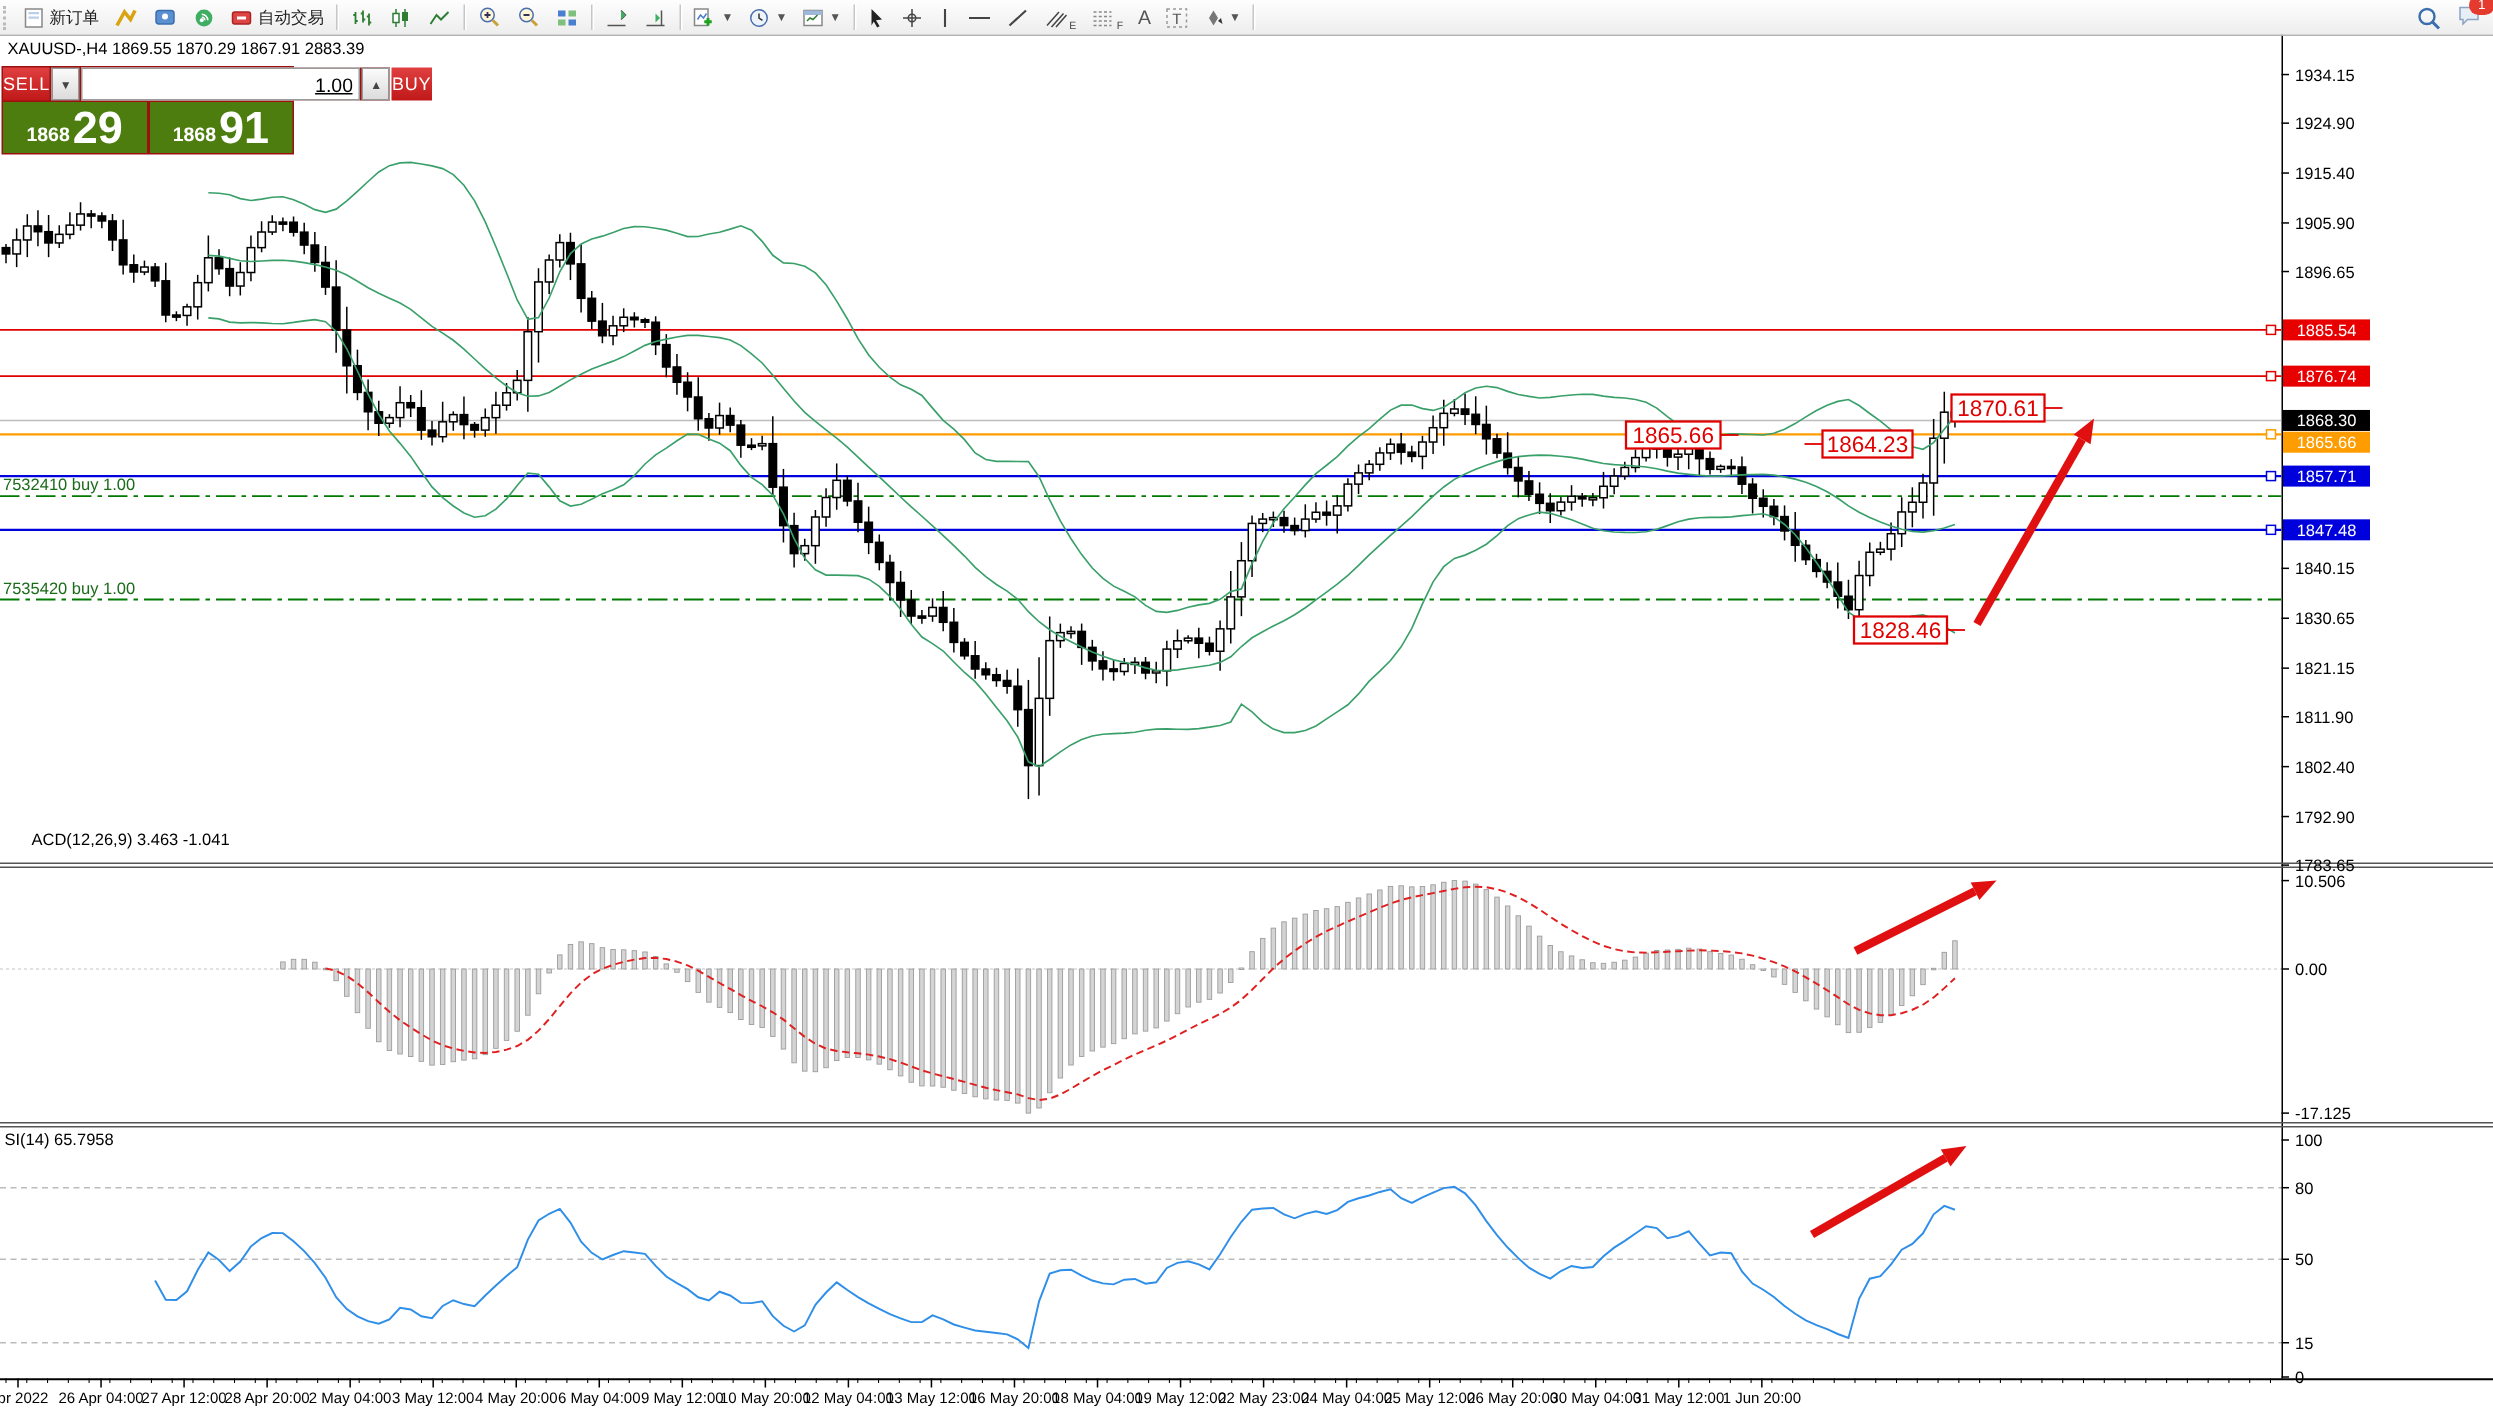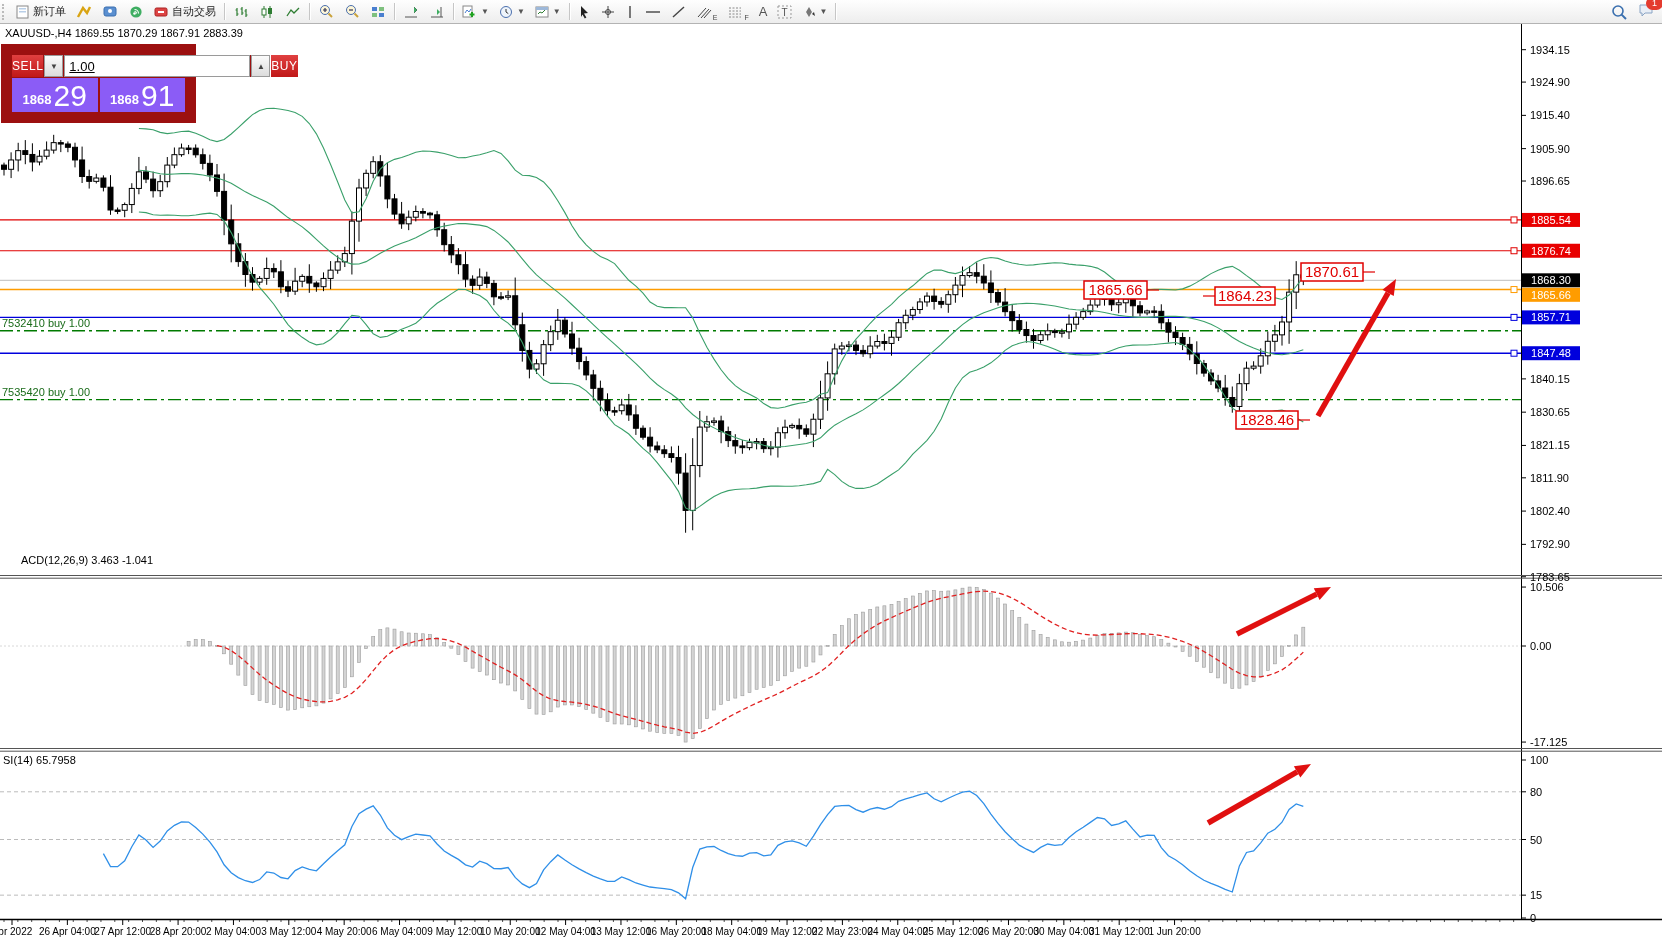--- a/index.html
+++ b/index.html
@@ -18,32 +18,32 @@
   .right-tools{margin-left:auto;display:flex;align-items:center;padding-right:8px;gap:10px;}
   .bubble{position:relative;}
   .badge{position:absolute;top:-6px;right:-9px;min-width:13px;height:13px;border-radius:8px;
     background:#e43b2e;color:#fff;font-size:9px;line-height:13px;text-align:center;padding:0 2px;}
   
   #cv{position:absolute;left:0;top:0;z-index:1;}
   .chart-title{position:absolute;left:5px;top:27px;z-index:3;font-size:11px;color:#000;}
   .ind-label{position:absolute;left:3px;z-index:3;font-size:11px;color:#000;}
   #macd-label{top:554px;margin-left:18px;} #rsi-label{top:754px;}
   
-  .trade{position:absolute;left:1px;top:44px;width:195px;z-index:5;background:#9c1010;padding:11px;box-sizing:border-box;}
+  .trade{position:absolute;left:1px;top:44px;width:195px;z-index:5;background:#9c1010;padding:1px;box-sizing:border-box;}
   .trow{display:flex;gap:1px;height:22px;}
   .tbtn{background:linear-gradient(#e04040,#c01818);color:#fff;display:flex;align-items:center;justify-content:center;font-size:12px;letter-spacing:.5px;}
   .sellbtn{width:37px;} .buybtn{width:46px;}
   .spin{flex:1;display:flex;background:#9c1010;gap:1px;}
   .spbtn{width:19px;background:linear-gradient(#fbfbfb,#dcdcdc);border:1px solid #9a9a9a;box-sizing:border-box;
      color:#444;font-size:8px;display:flex;align-items:center;justify-content:center;}
-  .spin input{flex:1;border:1px solid #9a9a9a;min-width:0;text-align:left;font-size:13px;padding:0 4px;font-family:inherit;text-decoration:underline;}
+  .spin input{flex:1;border:1px solid #9a9a9a;min-width:0;text-align:right;font-size:13px;padding:0 4px;font-family:inherit;text-decoration:underline;}
   .prow{display:flex;gap:2px;height:34px;margin-top:1px;}
-  .px{flex:1;background:#8b5cf6;color:#fff;display:flex;align-items:flex-end;justify-content:center;gap:2px;padding-bottom:1px;}
+  .px{flex:1;background:#4d7c0f;color:#fff;display:flex;align-items:flex-end;justify-content:center;gap:2px;padding-bottom:1px;}
   .px .small{font-size:13px;font-weight:bold;line-height:22px;}
-  .px .big{font-size:30px;font-weight:normal;line-height:30px;}
+  .px .big{font-size:30px;font-weight:bold;line-height:30px;}
 </style>
 </head>
 <body>
 
 <div class="toolbar">
   <div class="grip"></div>
   <div class="tb">
     <svg width="14" height="14">
         <rect x="1" y="1" width="11" height="12" fill="#fff" stroke="#888"></rect>
         <rect x="3" y="3" width="7" height="1.5" fill="#b9cfe8"></rect>

